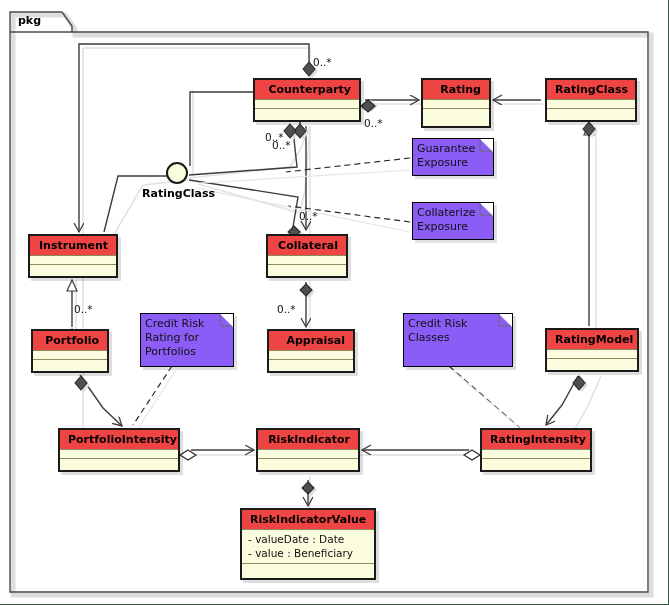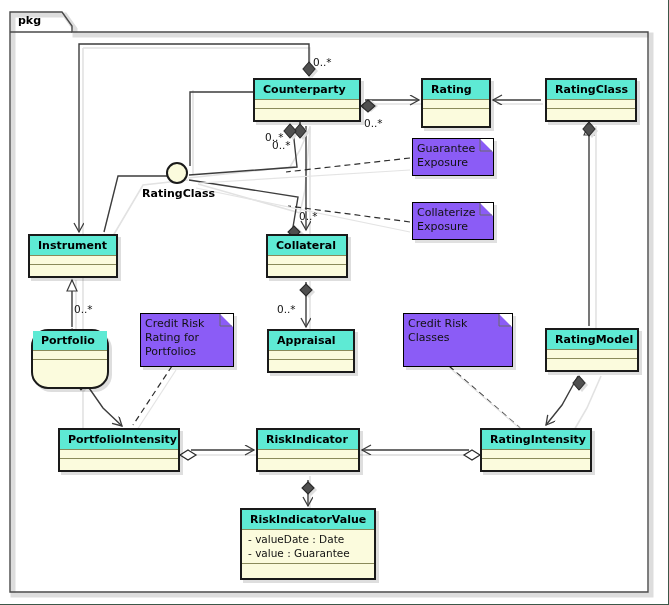--- a/index.html
+++ b/index.html
@@ -31,25 +31,25 @@
     border: 2px solid #1a1a1a;
     background: #fbfbdd;
     box-sizing: border-box;
     box-shadow: 3px 3px 0 rgba(0,0,0,0.13);
     z-index: 5;
   }
   .umlclass .cname {
     font-weight: bold;
     font-size: 11px;
     color: #000000;
-    text-align: left;
+    text-align: right;
     padding: 3px 8px 3px 8px;
     line-height: 13px;
     border-bottom: 1px solid #8a8a5a;
-    background: #5eead4;
+    background: #ef4444;
     white-space: nowrap;
   }
   .umlclass .compartment {
     border-bottom: 1px solid #8a8a5a;
     height: 8px;
     background: #fbfbdd;
   }
   .umlclass .compartment:last-child {
     border-bottom: none;
   }
@@ -298,21 +298,21 @@
     <div class="compartment"></div>
     <div class="compartment"></div>
   </div>
 
   <div class="umlclass" style="left:266px; top:234px; width:82px; height:44px;">
     <div class="cname">Collateral</div>
     <div class="compartment"></div>
     <div class="compartment"></div>
   </div>
 
-  <div class="umlclass" style="left:31px; top:329px; width:78px; height:60px;border-radius:17px;">
+  <div class="umlclass" style="left:31px; top:329px; width:78px; height:44px;">
     <div class="cname">Portfolio</div>
     <div class="compartment"></div>
     <div class="compartment"></div>
   </div>
 
   <div class="umlclass" style="left:267px; top:329px; width:88px; height:44px;">
     <div class="cname">Appraisal</div>
     <div class="compartment"></div>
     <div class="compartment"></div>
   </div>
@@ -338,21 +338,21 @@
   <div class="umlclass" style="left:256px; top:428px; width:104px; height:44px;">
     <div class="cname">RiskIndicator</div>
     <div class="compartment"></div>
     <div class="compartment"></div>
   </div>
 
   <div class="umlclass" style="left:240px; top:508px; width:136px; height:72px;">
     <div class="cname">RiskIndicatorValue</div>
     <div class="attrs">
       <div>- valueDate : Date</div>
-      <div>- value : Guarantee</div>
+      <div>- value : Beneficiary</div>
     </div>
     <div class="compartment"></div>
   </div>
 
   <div class="umlnote" style="left:412px; top:138px; width:82px; height:38px;">
     <div>Guarantee</div>
     <div>Exposure</div>
     <div class="fold"></div>
     <svg class="foldline" viewBox="0 0 15 15">
       <path d="M1,1 L1,13 L13,13" fill="none" stroke="#6b6b6b" stroke-width="1"></path>

